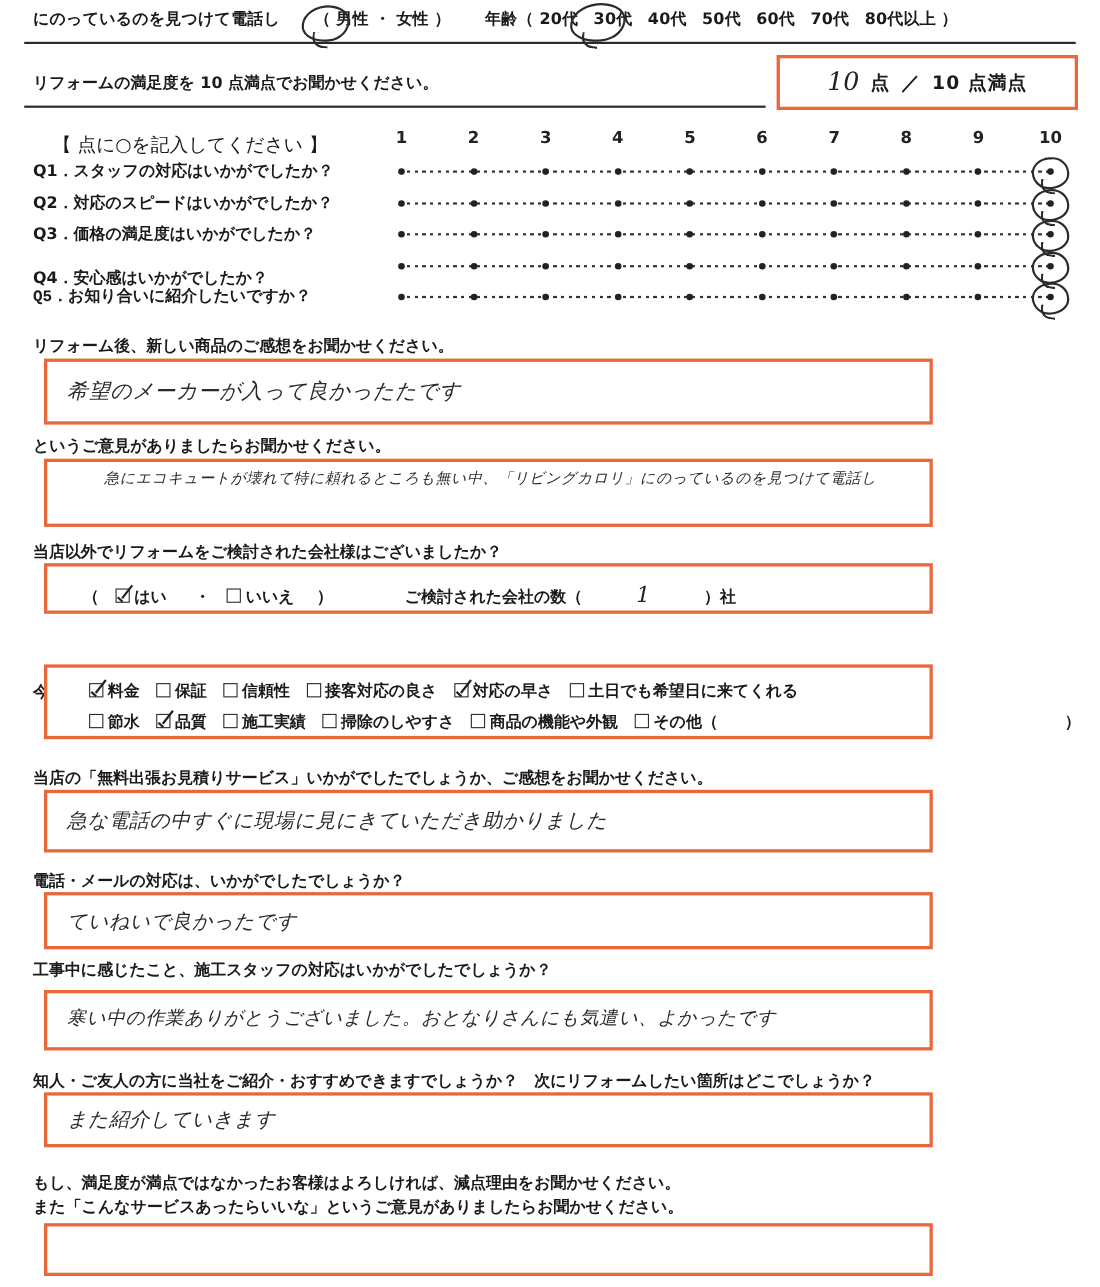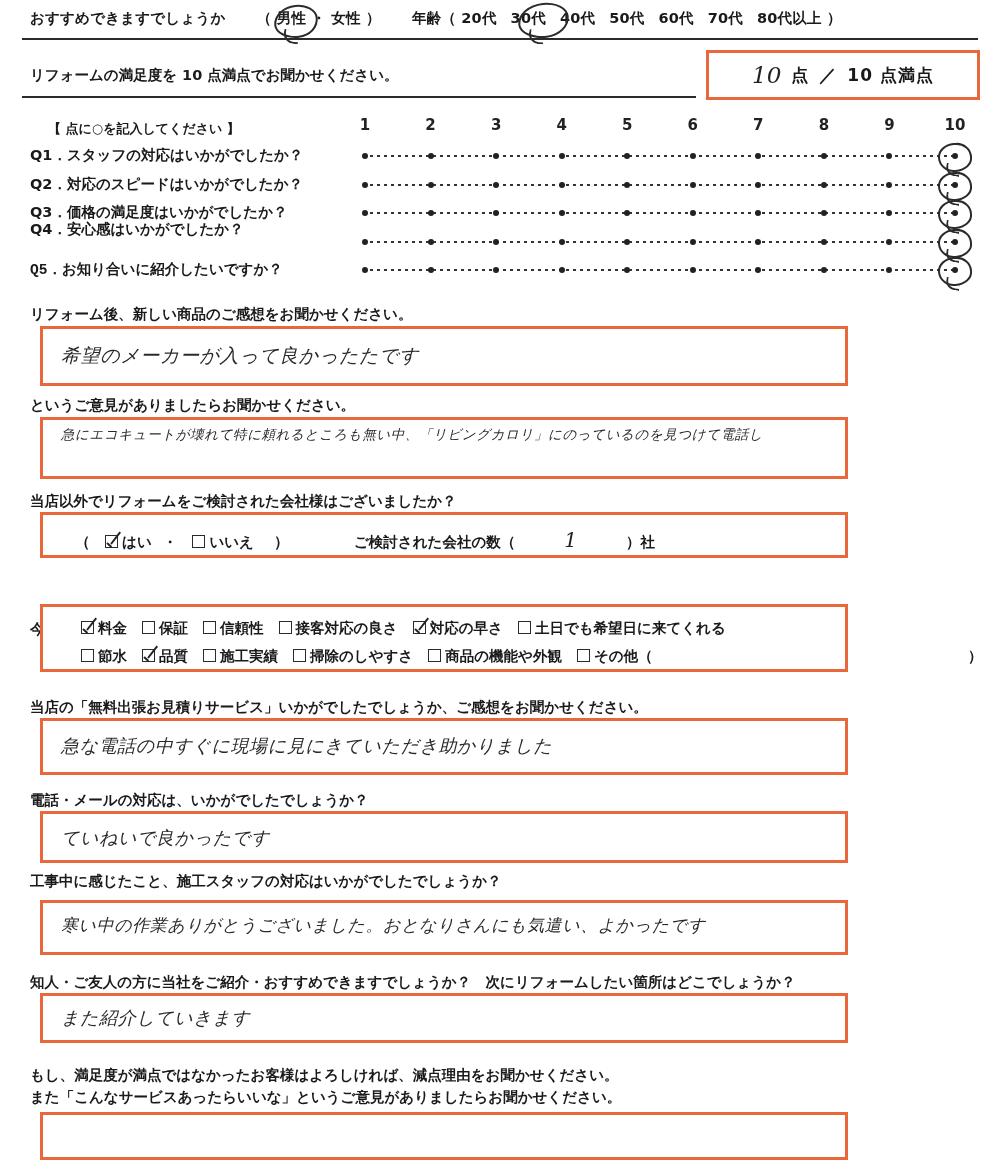--- a/index.html
+++ b/index.html
@@ -47,21 +47,21 @@
     gap:10px;font-size:17px;font-weight:700;letter-spacing:1px;
   }
   .hand{
     font-family:"DejaVu Serif","Liberation Serif",serif;
     font-style:italic;font-weight:400;color:#222;
   }
   #scorebox .hw{font-size:23px;letter-spacing:0;}
 
   
   #rating{position:absolute;left:0;top:110px;width:1000px;height:180px;}
-  #rating .bracket{position:absolute;left:48px;top:10px;font-size:13px;font-weight:700;}
+  #rating .bracket{position:absolute;left:48px;top:10px;font-size:17px;font-weight:400;}
   .scale-num{position:absolute;top:6px;font-size:15px;font-weight:700;
              transform:translateX(-50%);color:#222;}
   .qlabel{position:absolute;left:30px;font-size:14.5px;font-weight:700;white-space:nowrap;}
   .qrow{position:absolute;left:363px;width:594px;height:2px;}
   .dotline{
     position:absolute;left:0;top:0;width:100%;height:2px;
     background-image:repeating-linear-gradient(to right,#333 0 3px,transparent 3px 7px);
   }
   .dot{position:absolute;width:6px;height:6px;background:#222;border-radius:50%;
        top:-2px;transform:translateX(-50%);}
@@ -107,21 +107,21 @@
   .opt{display:inline-block;margin-right:15px;}
   .paren{font-size:15px;font-weight:700;}
 </style>
 </head>
 <body>
 
 <div class="page">
 
   <div id="hdr">
     <div class="row lbl">
-      <span class="seg">おすすめできますでしょうか</span>
+      <span class="seg">にのっているのを見つけて電話し</span>
       <span class="seg" style="margin-left:26px">（</span>
       <span class="seg" id="g-male">男性</span>
       <span class="seg">・</span>
       <span class="seg">女性</span>
       <span class="seg">）</span>
       <span class="seg" style="margin-left:26px">年齢（</span>
       <span class="seg" id="age-opts"><span style="margin-right: 14px;">20代</span><span style="margin-right: 14px;">30代</span><span style="margin-right: 14px;">40代</span><span style="margin-right: 14px;">50代</span><span style="margin-right: 14px;">60代</span><span style="margin-right: 14px;">70代</span><span style="margin-right: 0px;">80代以上</span></span>
       <span class="seg">）</span>
     </div>
 
@@ -196,21 +196,21 @@
           <div class="dot" style="left: 133.111px;"></div>
           <div class="dot" style="left: 198.667px;"></div>
           <div class="dot" style="left: 264.222px;"></div>
           <div class="dot" style="left: 329.778px;"></div>
           <div class="dot" style="left: 395.333px;"></div>
           <div class="dot" style="left: 460.889px;"></div>
           <div class="dot" style="left: 526.444px;"></div>
           <div class="dot" style="left: 592px;"></div>
           <div class="mark" style="left: 592px;"></div>
         </div>
-        <div class="qlabel" style="top: 110px;">Q4．安心感はいかがでしたか？</div>
+        <div class="qlabel" style="top: 133px;">Q4．安心感はいかがでしたか？</div>
         <div class="qrow" style="top: 130.5px;">
           <div class="dotline"></div>
           <div class="dot" style="left: 2px;"></div>
           <div class="dot" style="left: 67.5556px;"></div>
           <div class="dot" style="left: 133.111px;"></div>
           <div class="dot" style="left: 198.667px;"></div>
           <div class="dot" style="left: 264.222px;"></div>
           <div class="dot" style="left: 329.778px;"></div>
           <div class="dot" style="left: 395.333px;"></div>
           <div class="dot" style="left: 460.889px;"></div>
@@ -239,30 +239,30 @@
   <div>
     <div class="sect-label" style="top:305px;">リフォーム後、新しい商品のご感想をお聞かせください。</div>
     <div class="answerbox" style="top:326px;height:60px;">
       <div class="hwtext" style="top:14px;font-size:19px;">希望のメーカーが入って良かったたです</div>
     </div>
   </div>
 
   <div>
     <div class="sect-label" style="top:396px;">というご意見がありましたらお聞かせください。</div>
     <div class="answerbox" style="top:417px;height:62px;">
-      <div class="hwtext" style="top:6px;font-size:13.5px;">急にエコキュートが壊れて特に頼れるところも無い中、「リビングカロリ」にのっているのを見つけて電話し</div>
+      <div class="hwtext" style="top:6px;font-size:13.5px;text-align:center;">急にエコキュートが壊れて特に頼れるところも無い中、「リビングカロリ」にのっているのを見つけて電話し</div>
     </div>
   </div>
 
   <div>
     <div class="sect-label" style="top:492px;">当店以外でリフォームをご検討された会社様はございましたか？</div>
     <div class="answerbox" style="top:512px;height:46px;">
       <div class="optline" style="left:32px;top:13px;">
         <span class="paren">（</span>
-        <span class="opt" style="margin-left:10px;margin-right:6px;">
+        <span class="opt" style="margin-left:10px;margin-right:20px;">
           <span class="cb checked"></span><span>はい</span>
         </span>
         <span>・</span>
         <span class="opt" style="margin-left:10px;">
           <span class="cb"></span><span>いいえ</span>
         </span>
         <span class="paren">）</span>
         <span style="margin-left:60px;">ご検討された会社の数（</span>
         <span class="hand" style="font-size:20px;margin:0 44px;">1</span>
         <span>）社</span>

